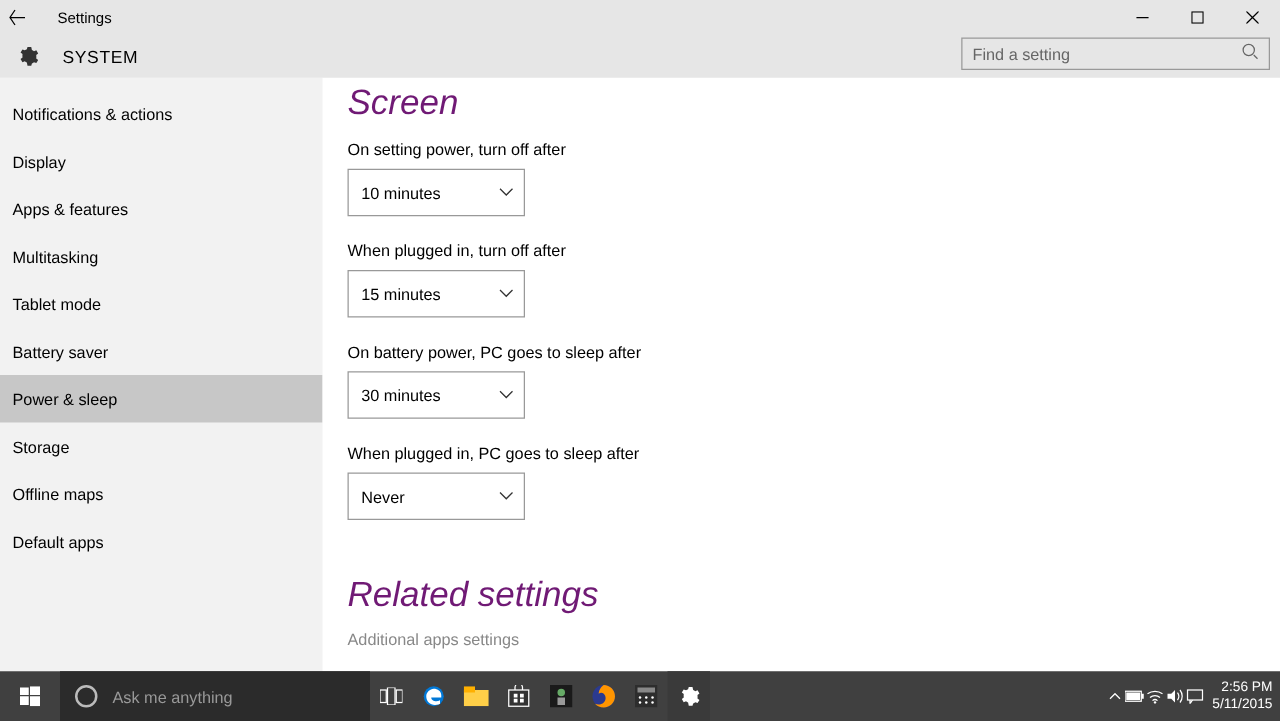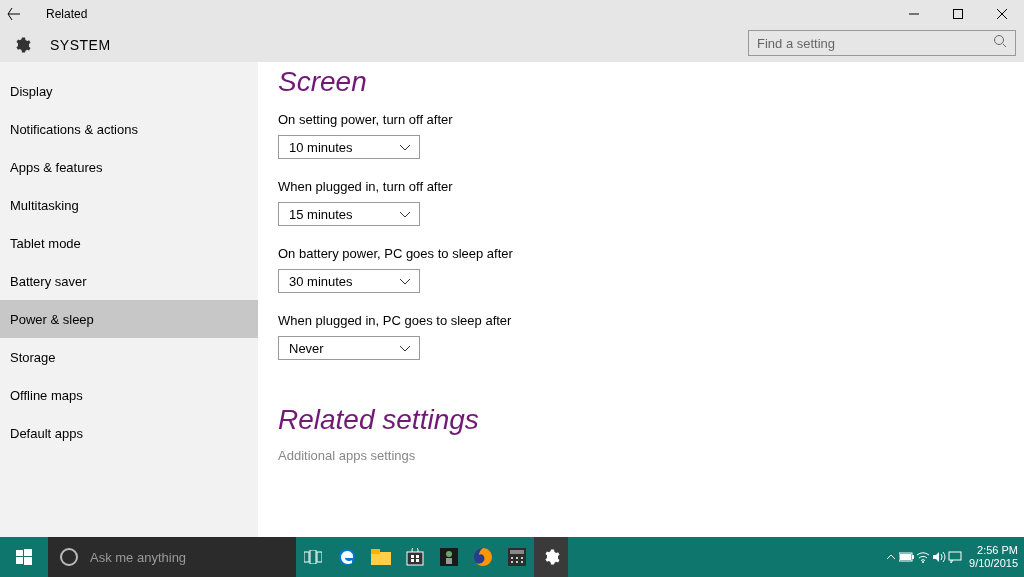--- a/index.html
+++ b/index.html
@@ -11,43 +11,43 @@
 .titlebar { height: 28px; background: #e6e6e6; display: flex; align-items: center; position: relative; }
 .titlebar .back { width: 28px; height: 28px; display: flex; align-items: center; justify-content: center; cursor: default; }
 .titlebar .title { font-size: 12px; margin-left: 18px; color: #000; }
 .titlebar .win-controls { position: absolute; right: 0; top: 0; display: flex; }
 .titlebar .win-controls div { width: 44px; height: 28px; display: flex; align-items: center; justify-content: center; cursor: default; }
 .titlebar .win-controls svg { width: 10px; height: 10px; stroke: #000; fill: none; }
 
 .header { height: 34px; background: #e6e6e6; display: flex; align-items: center; padding: 0 0 0 12px; border-bottom: 1px solid #e6e6e6; position: relative; }
 .header .gear { width: 20px; height: 20px; display: flex; align-items: center; justify-content: center; }
 .header .system-label { font-size: 14px; font-weight: 400; letter-spacing: 0.5px; margin-left: 18px; color: #000; }
-.header .search-box { position: absolute; right: 8px; top: 2px; width: 268px; height: 26px; border: 1px solid #999; background: #e6e6e6; display: flex; align-items: center; padding: 12px 8px; }
+.header .search-box { position: absolute; right: 8px; top: 2px; width: 247px; height: 26px; border: 1px solid #999; background: #e6e6e6; display: flex; align-items: center; padding: 12px 8px; }
 .header .search-box input { flex: 1; border: none; outline: none; background: transparent; font-size: 13px; color: #555; }
 .header .search-box input::placeholder { color: #666; }
 
 .body { flex: 1; display: flex; overflow: hidden; }
 
 .sidebar { width: 258px; background: #f2f2f2; padding-top: 10px; overflow-y: auto; }
 .sidebar .item { height: 38px; display: flex; align-items: center; padding-left: 10px; font-size: 13px; color: #000; cursor: default; }
 .sidebar .item.selected { background: #c7c7c7; }
 
 .content { flex: 1; padding: 0 0 0 20px; overflow-y: auto; position: relative; }
 .content h2 { font-size: 28px; font-weight: 400; margin-top: 8px; margin-bottom: 14px; color: #701a75; font-style: italic; }
 .content h2.first { margin-top: 4px; }
 .content h2.second { margin-top: 46px; }
 .content h2.third { margin-top: 44px; margin-bottom: 12px; }
 .content .field-label { font-size: 13px; color: #000; margin-bottom: 8px; }
-.content .select { width: 142px; height: 24px; border: 1px solid #999; background: #fff; display: flex; align-items: center; padding: 0 10px; position: relative; cursor: default; margin-bottom: 20px; }
+.content .select { width: 142px; height: 38px; border: 1px solid #999; background: #fff; display: flex; align-items: center; padding: 0 10px; position: relative; cursor: default; margin-bottom: 20px; }
 .content .select .val { font-size: 13px; color: #000; flex: 1; }
 .content .select .chev { position: absolute; right: 8px; top: 50%; transform: translateY(-50%); }
 .content .link { font-size: 13px; color: #888; cursor: default; }
 
 
-.taskbar { width: 1024px; height: 40px; background: #0f766e; display: flex; align-items: center; color: #fff; position: relative; }
+.taskbar { width: 1024px; height: 40px; background: #404040; display: flex; align-items: center; color: #fff; position: relative; }
 .taskbar .start { width: 48px; height: 40px; display: flex; align-items: center; justify-content: center; }
 .taskbar .cortana { height: 40px; width: 248px; background: #2b2b2b; display: flex; align-items: center; padding-left: 12px; gap: 12px; }
 .taskbar .cortana .circ { width: 18px; height: 18px; border: 2px solid #bbb; border-radius: 50%; }
 .taskbar .cortana .txt { font-size: 13px; color: #999; }
 .taskbar .tb-item { width: 34px; height: 40px; display: flex; align-items: center; justify-content: center; }
 .taskbar .tb-item.active { background: #3a3a3a; }
 .taskbar .tray { position: absolute; right: 0; top: 0; height: 40px; display: flex; align-items: center; gap: 0; padding-right: 6px; }
 .taskbar .clock { font-size: 11px; line-height: 13px; text-align: right; color: #fff; margin-left: 6px; }
 .taskbar .tray-icon { width: 16px; height: 16px; display: flex; align-items: center; justify-content: center; }
 .taskbar svg { display: block; }
@@ -56,21 +56,21 @@
 <body>
 
 <div class="window">
 
   <div class="titlebar">
     <div class="back">
       <svg width="14" height="14" viewBox="0 0 14 14">
           <path d="M5 1 L1 7 L5 13 M1 7 H13" stroke="#000" stroke-width="1" fill="none"></path>
         </svg>
     </div>
-    <div class="title">Related</div>
+    <div class="title">Settings</div>
     <div class="win-controls">
       <div>
           <svg viewBox="0 0 10 10">
             <path d="M0 5 H10" stroke-width="1"></path>
           </svg>
         </div>
       <div>
           <svg viewBox="0 0 10 10">
             <rect x="0.5" y="0.5" width="9" height="9" stroke-width="1"></rect>
           </svg>
@@ -98,24 +98,24 @@
             <path d="M10 10 L13 13" stroke="#666" stroke-width="1"></path>
           </svg>
       </span>
     </div>
   </div>
 
   <div class="body">
 
     <div class="sidebar">
       <div class="item">
+          <span>Notifications &amp; actions</span>
+        </div>
+      <div class="item">
           <span>Display</span>
-        </div>
-      <div class="item">
-          <span>Notifications &amp; actions</span>
         </div>
       <div class="item">
           <span>Apps &amp; features</span>
         </div>
       <div class="item">
           <span>Multitasking</span>
         </div>
       <div class="item">
           <span>Tablet mode</span>
         </div>
@@ -278,16 +278,16 @@
         </svg>
       </div>
     <div class="tray-icon">
         <svg width="14" height="12" viewBox="0 0 14 12">
           <rect x="1" y="1" width="12" height="8" stroke="#fff" fill="none"></rect>
           <path d="M5 9l-2 3v-3" stroke="#fff" fill="none"></path>
         </svg>
       </div>
     <div class="clock">
       <div>2:56 PM</div>
-      <div>9/10/2015</div>
+      <div>5/11/2015</div>
     </div>
   </div>
 </div>
 
 </body></html>

